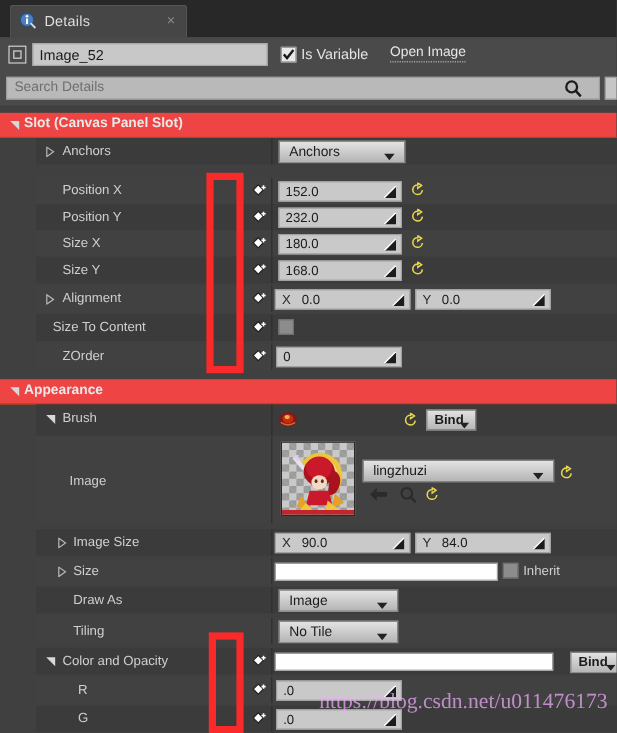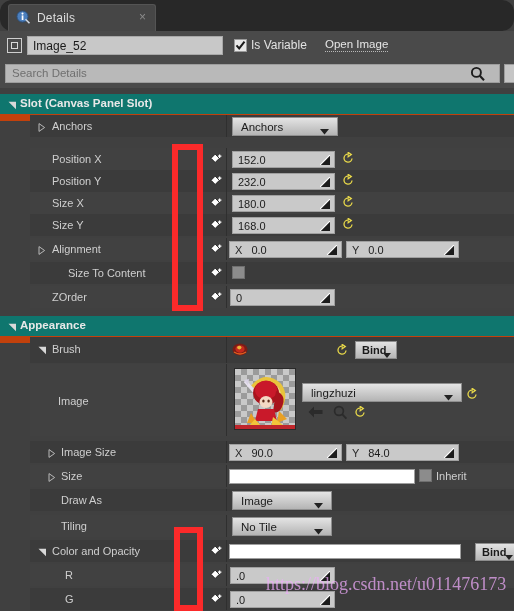--- a/index.html
+++ b/index.html
@@ -6,21 +6,21 @@
   body{
     width:514px;height:611px;overflow:hidden;
     background:#3b3b3b;
     font-family:"Liberation Sans","DejaVu Sans",sans-serif;
     font-size:11px;color:#d4d4d4;
     -webkit-font-smoothing:antialiased;
   }
   #app{position:relative;width:514px;height:611px;overflow:hidden;background:#404040;}
 
   
-  .tabstrip{position:absolute;left:0;top:0;width:514px;height:31px;background:#282828;border-radius:12px;}
+  .tabstrip{position:absolute;left:0;top:0;width:514px;height:31px;background:#282828;}
   .tab{position:absolute;left:8px;top:4px;width:148px;height:27px;
        background:#464646;border-top-left-radius:3px;border-top-right-radius:3px;
        border:1px solid #545454;border-bottom:none;box-sizing:border-box;}
   .tab-icon{position:absolute;left:7px;top:5px;width:15px;height:15px;}
   .tab-label{position:absolute;left:28px;top:6px;font-size:12px;color:#dedede;letter-spacing:.2px;}
   .tab-close{position:absolute;right:9px;top:6px;font-size:12px;color:#8b8b8b;line-height:13px;}
 
   
   .namerow{position:absolute;left:0;top:31px;width:514px;height:29px;background:#4a4a4a;}
   .name-icon{position:absolute;left:7px;top:7px;width:15px;height:15px;
@@ -40,22 +40,22 @@
   
   .searchrow{position:absolute;left:0;top:60px;width:514px;height:28px;background:#4a4a4a;}
   .search-input{position:absolute;left:5px;top:4px;width:495px;height:19px;
                 background:#b9b9b9;border:1px solid #9d9d9d;box-sizing:border-box;
                 color:#6f6f6f;font-size:11.5px;padding:2px 0 0 6px;}
   .search-icon{position:absolute;left:470px;top:6px;}
   .search-extra{position:absolute;left:504px;top:4px;width:13px;height:19px;
                 background:#c6c6c6;border:1px solid #9d9d9d;box-sizing:border-box;}
 
   
-  .section-hdr{position:absolute;left:0;width:514px;height:20px;background:#0f766e;
-               border-bottom:7px solid #c2410c;}
+  .section-hdr{position:absolute;left:0;width:514px;height:20px;background:#ef4444;
+               border-bottom:1px solid #c2410c;}
   .section-hdr .tri{position:absolute;left:8px;top:6px;}
   .section-hdr .txt{position:absolute;left:20px;top:3px;font-size:11.5px;
                     font-weight:bold;color:#e8e8e8;}
 
   .row{position:absolute;left:0;width:514px;height:22px;margin-left:30px;}
   .row.odd{background:#414141;}
   .row.even{background:#3b3b3b;}
   .row .lbl{position:absolute;top:5px;font-size:11px;color:#cfcfcf;white-space:nowrap;}
   .row .tri{position:absolute;left:8px;top:7px;}
   .splitline{position:absolute;left:196px;top:0;width:1px;height:100%;background:#2f2f2f;}
@@ -298,21 +298,21 @@
         <svg width="10" height="10" viewBox="0 0 10 10">
             <path d="M0 10 L10 0 L10 10 Z" fill="#1c1c1c"></path>
             <path d="M0 10 L10 0" stroke="#fff" stroke-width="1.2"></path>
           </svg>
       </span>
     </div>
   </div>
 
   <div class="row even" style="top:262px">
     <span class="splitline"></span>
-    <span class="lbl" style="left:38px">Size To Content</span>
+    <span class="lbl" style="left:14px">Size To Content</span>
     <span class="diamond" style="left:180px;top:4px">
       <svg width="13" height="13" viewBox="0 0 13 13">
         <path d="M1 6.3 L5.2 2.1 L9.4 6.3 L5.2 10.5 Z" fill="#fff" stroke="#222" stroke-width="1"></path>
         <path d="M9.6 2.4 L9.6 6.0 M7.9 4.2 L11.4 4.2" stroke="#fff" stroke-width="1.3"></path>
       </svg>
     </span>
     <span class="checkbox" style="left:202px;top:4px"></span>
   </div>
 
   <div class="row odd" style="top:286px">

